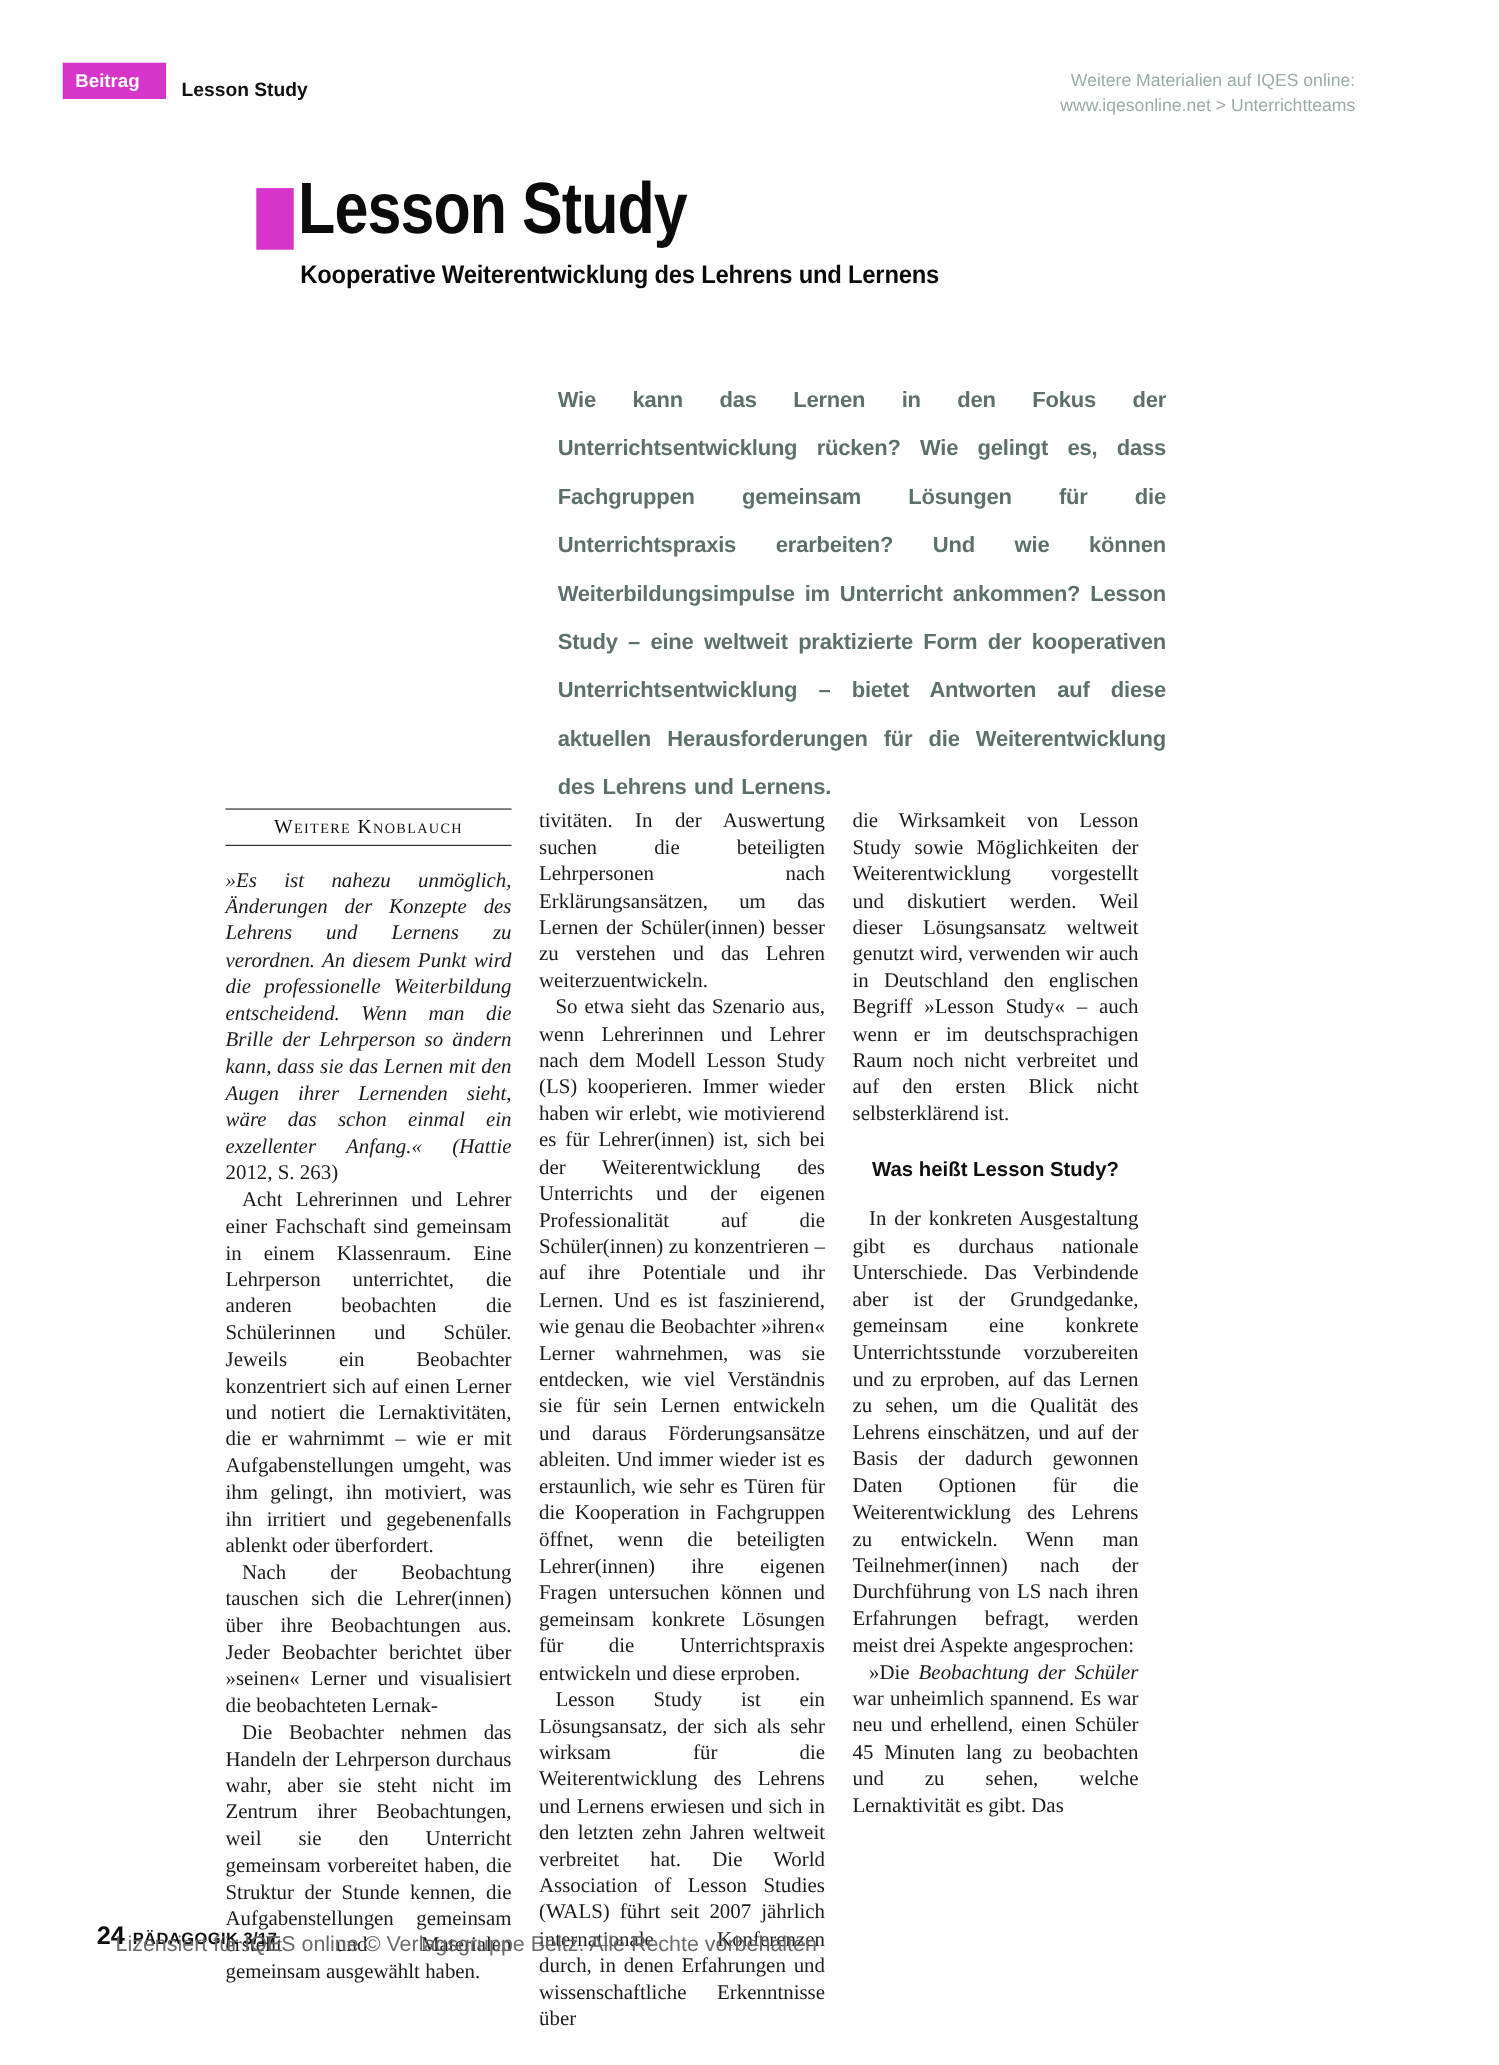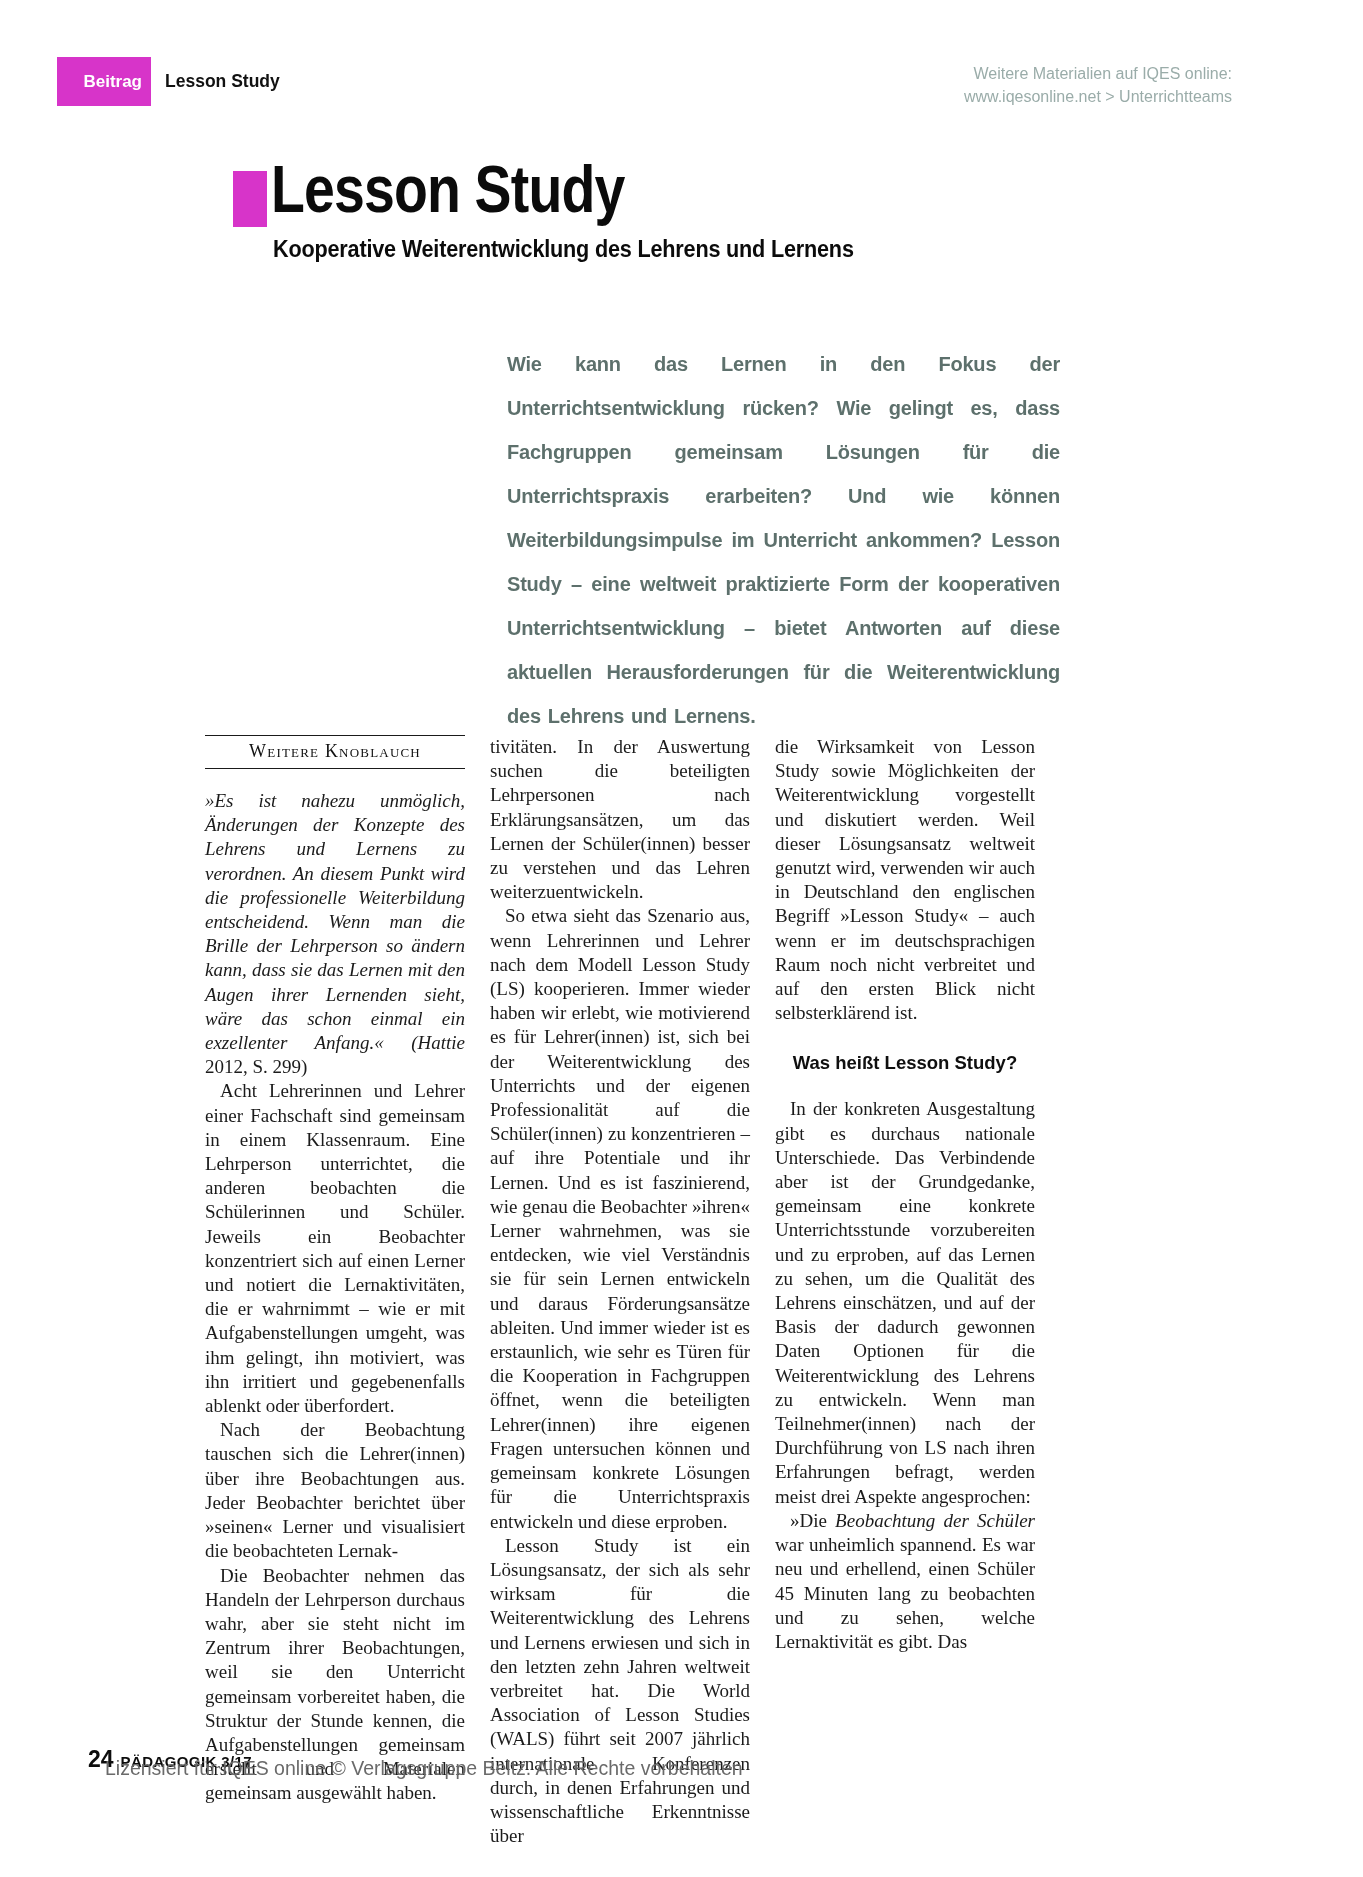--- a/index.html
+++ b/index.html
@@ -10,26 +10,26 @@
     margin: 0 auto;
     background: #ffffff;
     overflow: hidden;
     font-family: "Liberation Sans", sans-serif;
     color: #1b1b1b;
   }
 
   
   .badge {
     position: absolute; left: 57px; top: 57px;
-    width: 94px; height: 49px;
+    width: 94px; height: 33px;
     background: #d734c9;
     color: #ffffff;
     font-size: 17px; font-weight: 700;
     display: flex; align-items: center; justify-content: flex-end;
-    padding-right: 9px; box-sizing: border-box;
+    padding-right: 24px; box-sizing: border-box;
   }
   .running-title {
     position: absolute; left: 165px; top: 57px; height: 49px;
     display: flex; align-items: center;
     font-size: 17.5px; font-weight: 700; color: #111111;
   }
   .header-note {
     position: absolute; right: 131px; top: 62px;
     text-align: right;
     font-size: 16px; line-height: 23px;
@@ -144,21 +144,21 @@
   <div class="columns">
 
     <div class="col">
       <div class="author-block">
         <div class="rule"></div>
         <div class="author">Weitere Knoblauch</div>
         <div class="rule"></div>
       </div>
       <p class="quote-p">
         <span>»Es ist nahezu unmöglich, Änderungen der Konzepte des Lehrens und Lernens zu verordnen. An diesem Punkt wird die professionelle Weiterbildung entscheidend. Wenn man die Brille der Lehrperson so ändern kann, dass sie das Lernen mit den Augen ihrer Lernenden sieht, wäre das schon einmal ein exzellenter Anfang.« (Hattie</span>
-        <span class="quote-src">2012, S. 299)</span>
+        <span class="quote-src">2012, S. 263)</span>
       </p>
       <p class="indent">Acht Lehrerinnen und Lehrer einer Fachschaft sind gemeinsam in einem Klassenraum. Eine Lehrperson unterrichtet, die anderen beobachten die Schülerinnen und Schüler. Jeweils ein Beobachter konzentriert sich auf einen Lerner und notiert die Lernaktivitäten, die er wahrnimmt – wie er mit Aufgabenstellungen umgeht, was ihm gelingt, ihn motiviert, was ihn irritiert und gegebenenfalls ablenkt oder überfordert.</p>
       <p class="indent">Nach der Beobachtung tauschen sich die Lehrer(innen) über ihre Beobachtungen aus. Jeder Beobachter berichtet über »seinen« Lerner und visualisiert die beobachteten Lernak-</p>
       <p class="indent">Die Beobachter nehmen das Handeln der Lehrperson durchaus wahr, aber sie steht nicht im Zentrum ihrer Beobachtungen, weil sie den Unterricht gemeinsam vorbereitet haben, die Struktur der Stunde kennen, die Aufgabenstellungen gemeinsam erstellt und Materialen gemeinsam ausgewählt haben.</p>
     </div>
 
     <div class="col">
       <p>tivitäten. In der Auswertung suchen die beteiligten Lehrpersonen nach Erklärungsansätzen, um das Lernen der Schüler(innen) besser zu verstehen und das Lehren weiterzuentwickeln.</p>
       <p class="indent">So etwa sieht das Szenario aus, wenn Lehrerinnen und Lehrer nach dem Modell Lesson Study (LS) kooperieren. Immer wieder haben wir erlebt, wie motivierend es für Lehrer(innen) ist, sich bei der Weiterentwicklung des Unterrichts und der eigenen Professionalität auf die Schüler(innen) zu konzentrieren – auf ihre Potentiale und ihr Lernen. Und es ist faszinierend, wie genau die Beobachter »ihren« Lerner wahrnehmen, was sie entdecken, wie viel Verständnis sie für sein Lernen entwickeln und daraus Förderungsansätze ableiten. Und immer wieder ist es erstaunlich, wie sehr es Türen für die Kooperation in Fachgruppen öffnet, wenn die beteiligten Lehrer(innen) ihre eigenen Fragen untersuchen können und gemeinsam konkrete Lösungen für die Unterrichtspraxis entwickeln und diese erproben.</p>
       <p class="indent">Lesson Study ist ein Lösungsansatz, der sich als sehr wirksam für die Weiterentwicklung des Lehrens und Lernens erwiesen und sich in den letzten zehn Jahren weltweit verbreitet hat. Die World Association of Lesson Studies (WALS) führt seit 2007 jährlich internationale Konferenzen durch, in denen Erfahrungen und wissenschaftliche Erkenntnisse über</p>

